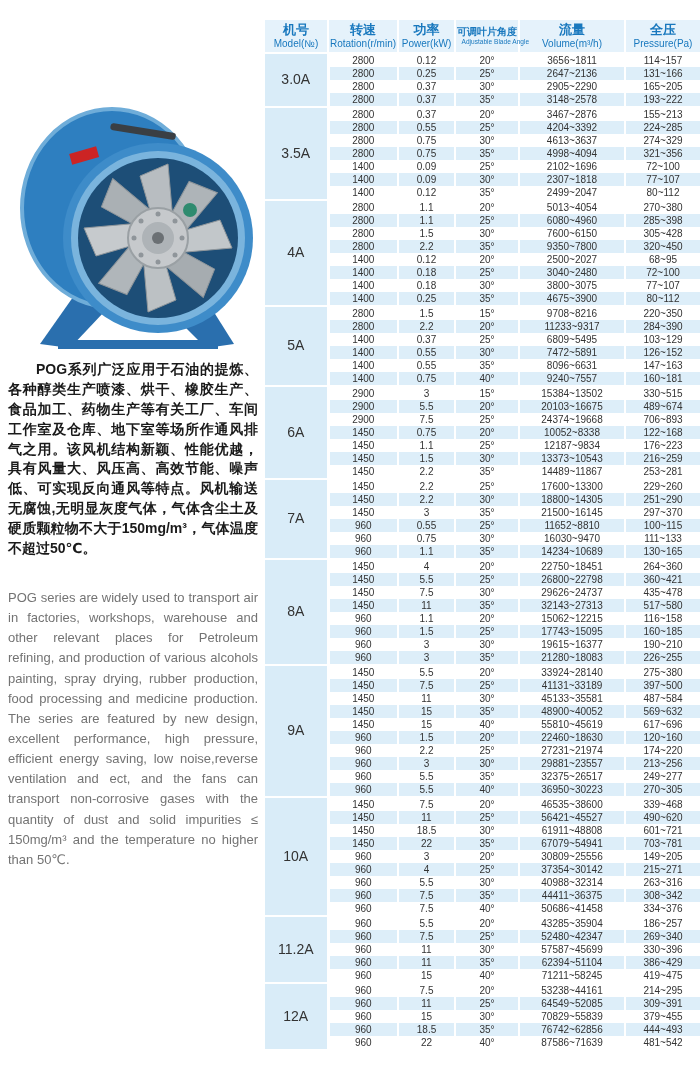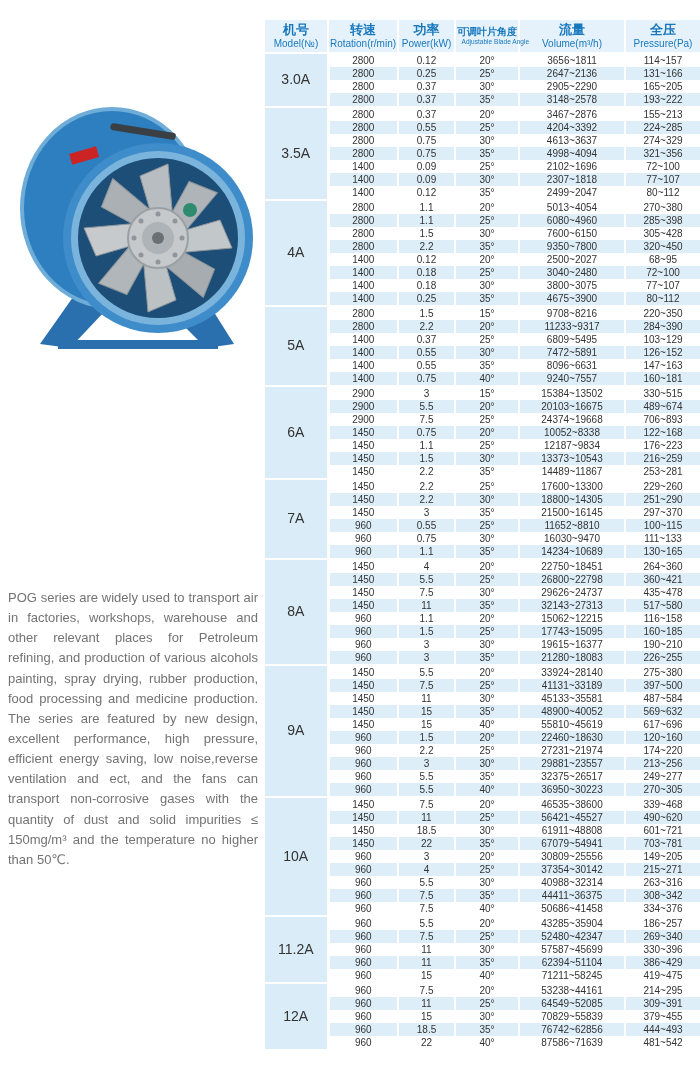--- a/index.html
+++ b/index.html
@@ -105,20 +105,21 @@
           <circle cx="157" cy="129" r="2.5"></circle>
         <circle cx="164" cy="146" r="2.5"></circle>
           <circle cx="157" cy="163" r="2.5"></circle>
         <circle cx="140" cy="170" r="2.5"></circle>
           <circle cx="123" cy="163" r="2.5"></circle>
         <circle cx="116" cy="146" r="2.5"></circle>
           <circle cx="123" cy="129" r="2.5"></circle>
       </g>
     </svg>
 
+    <p class="cn-paragraph">POG系列广泛应用于石油的提炼、各种醇类生产喷漆、烘干、橡胶生产、食品加工、药物生产等有关工厂、车间工作室及仓库、地下室等场所作通风排气之用。该风机结构新颖、性能优越，具有风量大、风压高、高效节能、噪声低、可实现反向通风等特点。风机输送无腐蚀,无明显灰度气体，气体含尘土及硬质颗粒物不大于150mg/m³，气体温度不超过50℃。</p>
     <p class="en-paragraph">POG series are widely used to transport air in factories, workshops, warehouse and other relevant places for Petroleum refining, and production of various alcohols painting, spray drying, rubber production, food processing and medicine production. The series are featured by new design, excellent performance, high pressure, efficient energy saving, low noise,reverse ventilation and ect, and the fans can transport non-corrosive gases with the quantity of dust and solid impurities ≤ 150mg/m³ and the temperature no higher than 50℃.</p>
   </div>
 
   <div class="table-panel">
     <table class="spec-table">
       <colgroup>
         <col style="width:63px">
           <col style="width:70px">
           <col style="width:57px">
         <col style="width:64px">

